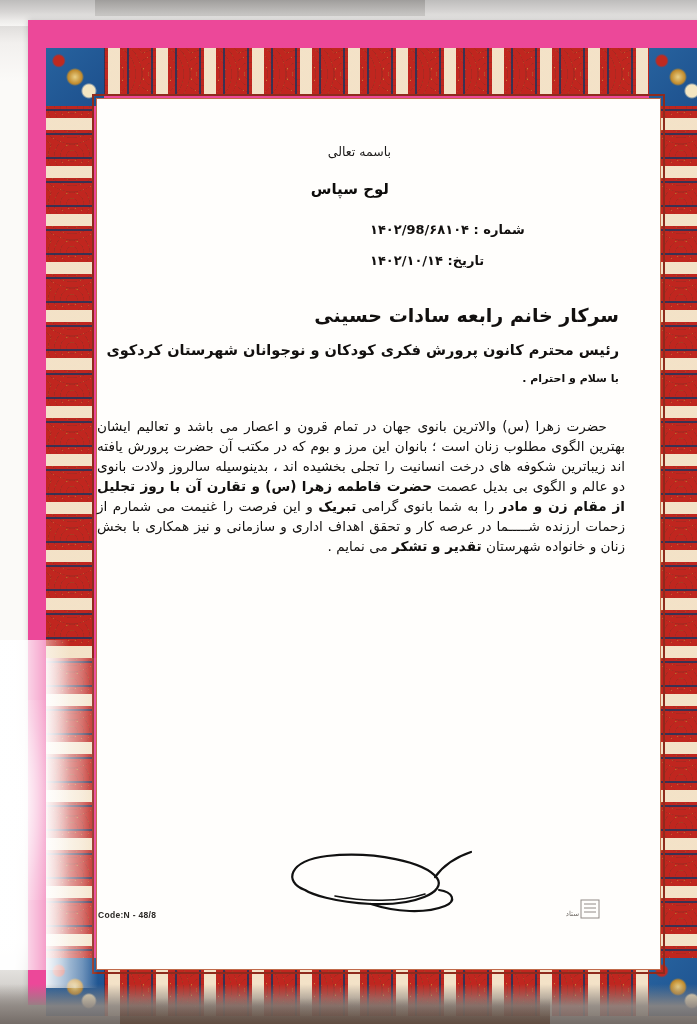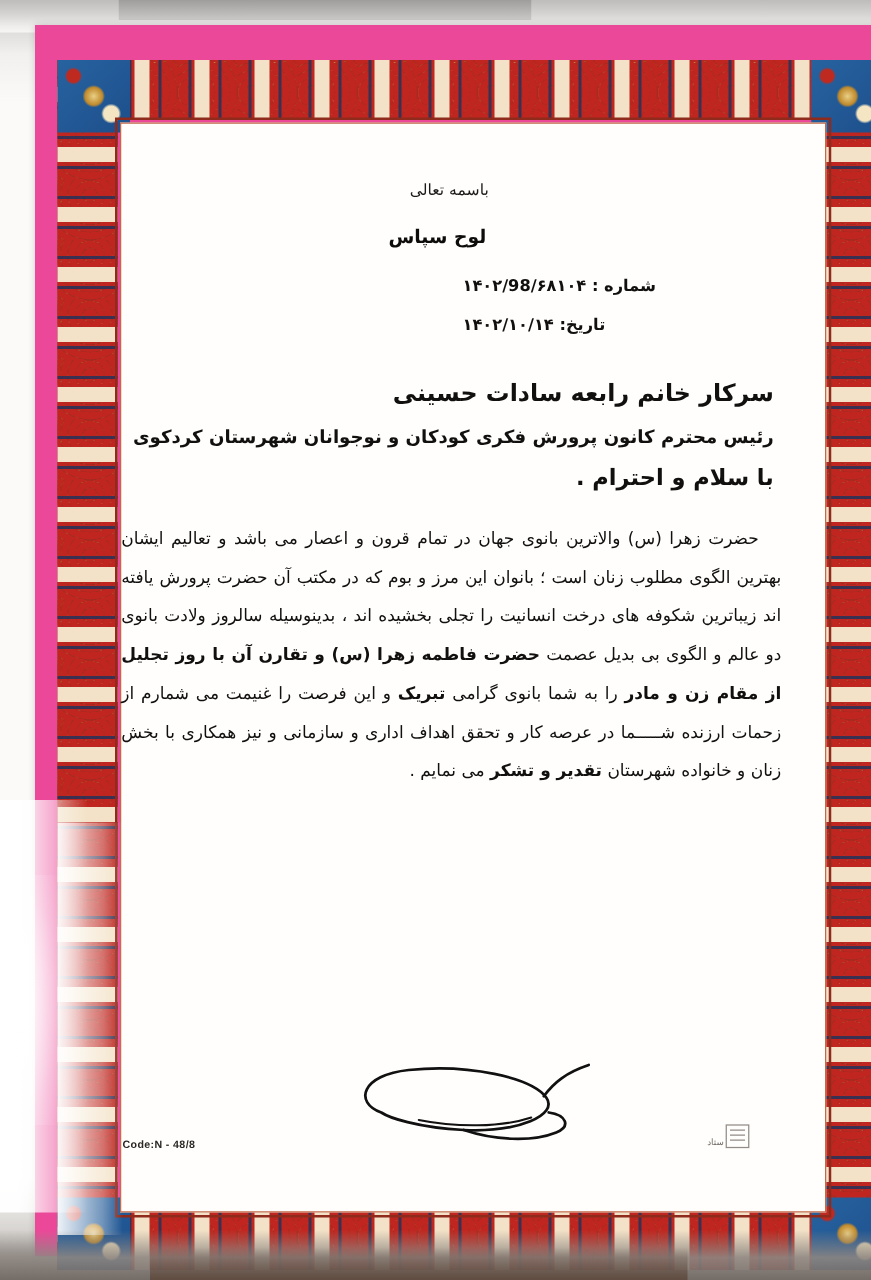--- a/index.html
+++ b/index.html
@@ -112,24 +112,24 @@
   .bismillah{position:absolute;right:248px;top:72px;font-size:12.5px;letter-spacing:.2px;
       font-family:"DejaVu Sans",sans-serif;font-weight:500;color:#1c1a19;}
   .doc-title{position:absolute;right:250px;top:108px;font-size:15px;font-weight:bold;color:#0d0c0b;}
 
   .meta{position:absolute;right:auto;left:290px;top:150px;text-align:left;direction:rtl;}
   .meta div{font-size:13px;font-weight:bold;margin-bottom:16px;white-space:nowrap;}
 
   .addressee{position:absolute;right:20px;top:232px;width:520px;text-align:right;}
   .addressee .ln1{font-size:19px;font-weight:bold;margin-bottom:16px;}
   .addressee .ln2{font-size:14.5px;font-weight:bold;margin-bottom:14px;}
-  .addressee .ln3{font-size:18px;font-weight:600;}
+  .addressee .ln3{font-size:11px;font-weight:600;}
 
   .body{position:absolute;right:14px;top:330px;width:528px;text-align:justify;}
-  .para{font-size:13.6px;line-height:31px;margin-bottom:22px;text-align:justify;
+  .para{font-size:13.6px;line-height:20px;margin-bottom:22px;text-align:justify;
         text-justify:inter-word;}
   .para.p1{text-indent:18px;}
   .para b{font-weight:bold;}
 
   .sign{position:absolute;left:210px;top:745px;width:300px;text-align:center;}
   .sign .nm{font-size:13px;font-weight:bold;margin-bottom:14px;padding-right:40px;}
   .sign .ttl{font-size:13px;font-weight:bold;}
   .sig-mark{position:absolute;left:195px;top:760px;width:260px;height:95px;pointer-events:none;}
 
   .code{position:absolute;left:18px;bottom:18px;font-size:8.5px;font-weight:bold;color:#2a2724;

